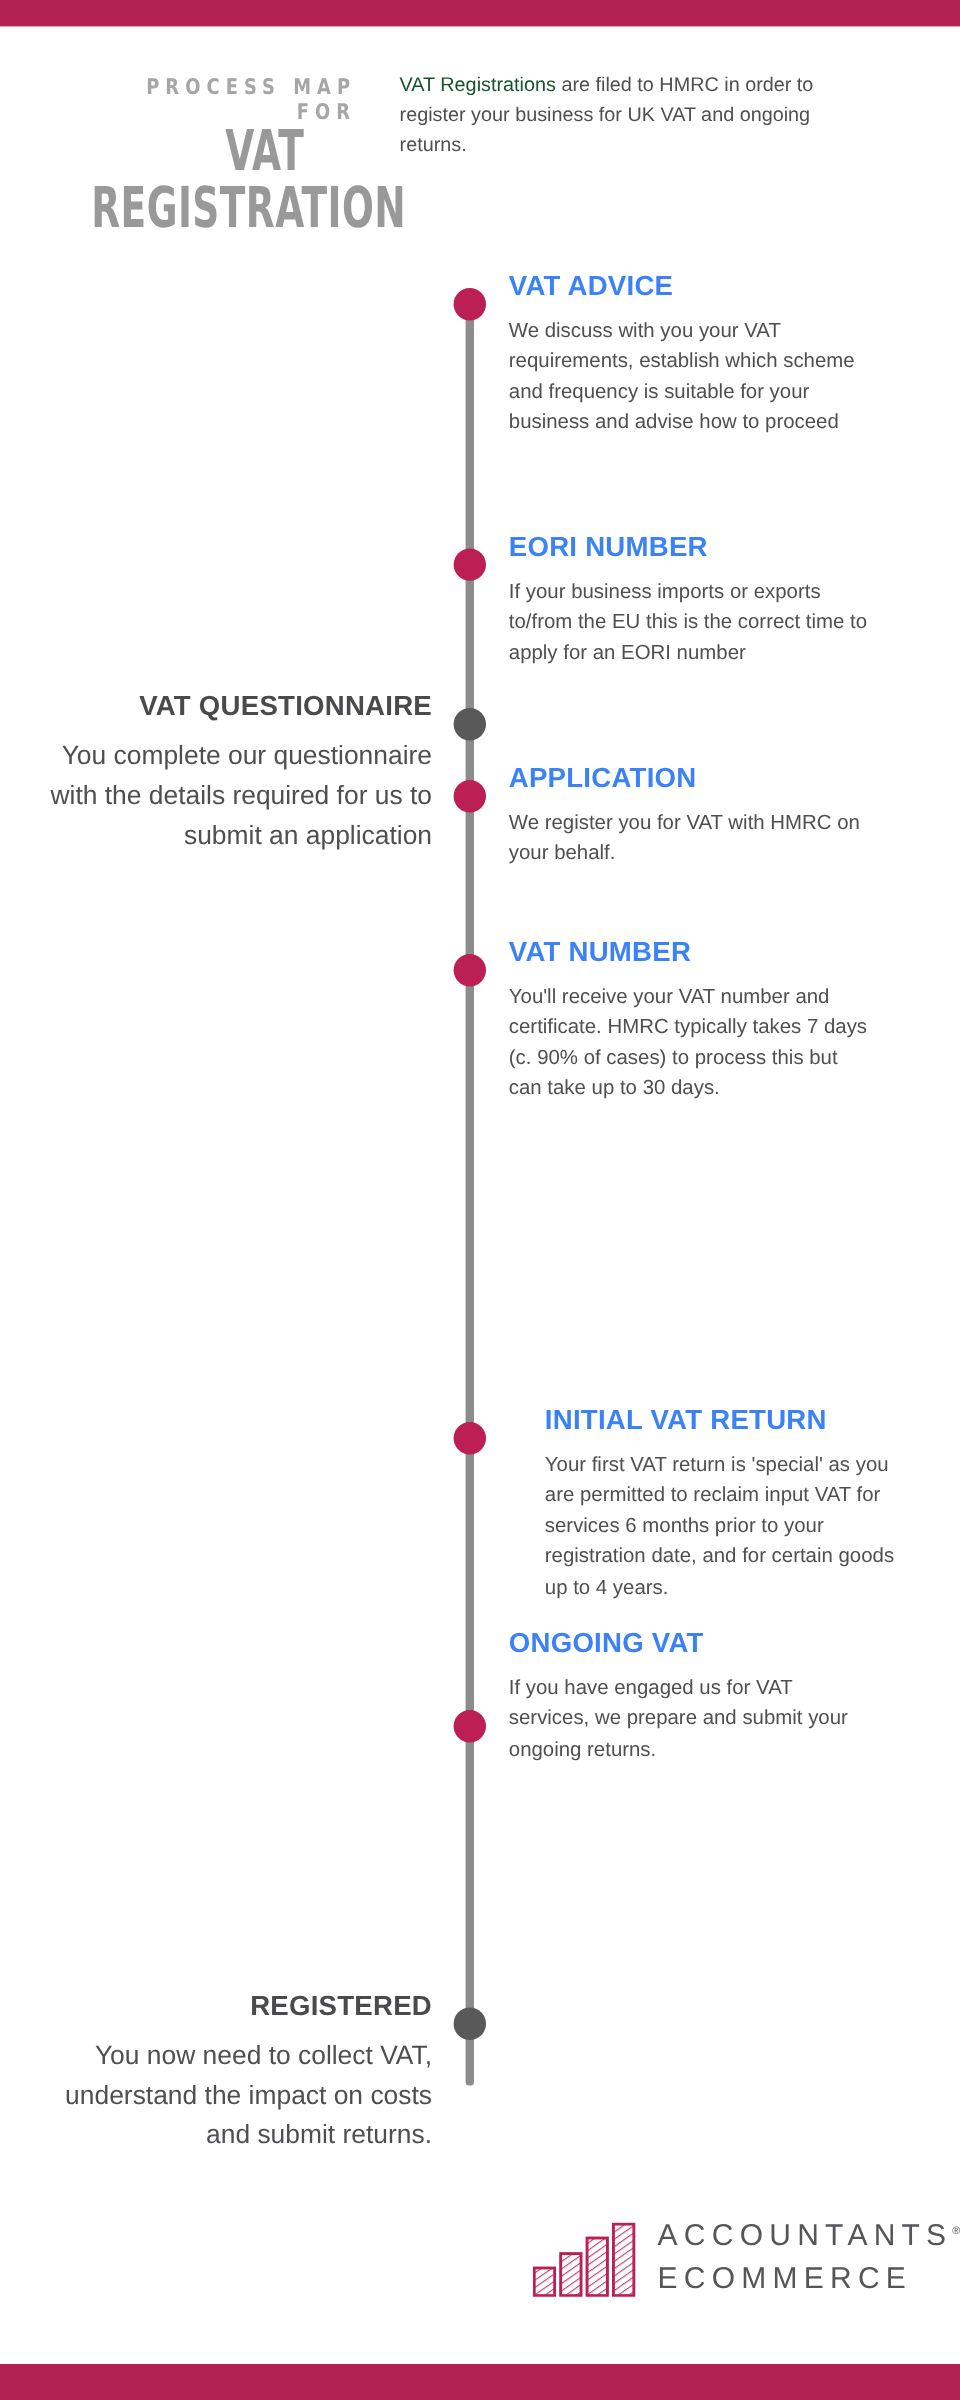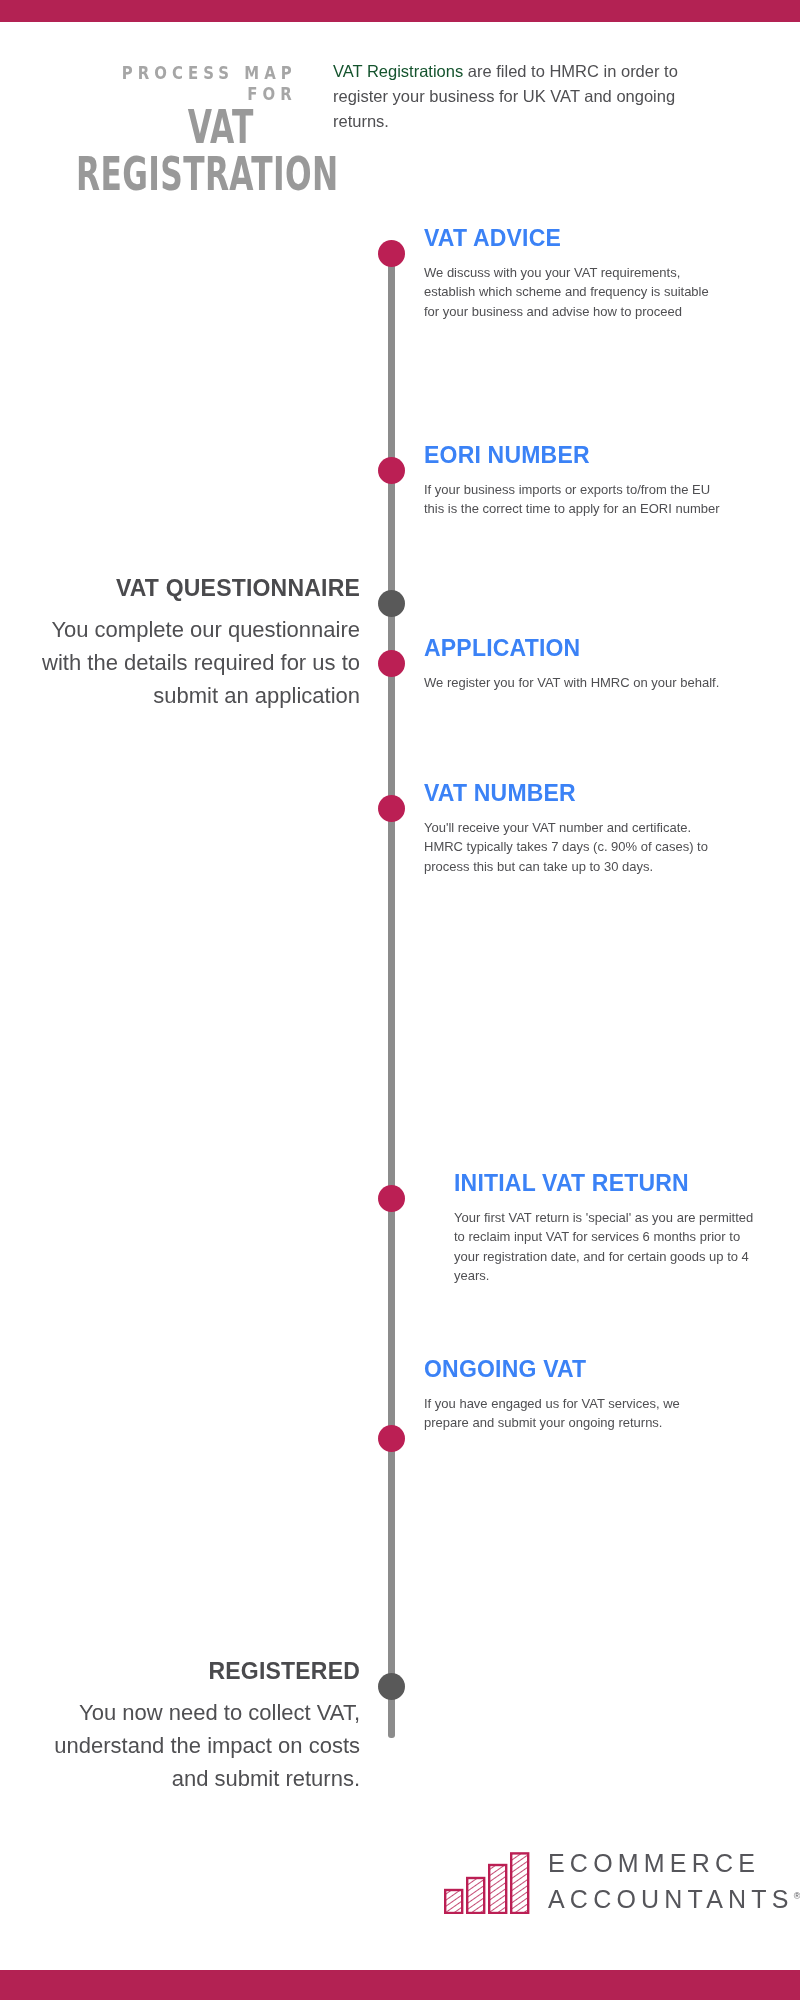--- a/index.html
+++ b/index.html
@@ -77,21 +77,21 @@
   .item-right .h {
     font-size:23px;
     font-weight:700;
     color:#3b82f6;
     letter-spacing:0.2px;
     line-height:1.12;
     white-space:nowrap;
   }
   .item-right .p {
     margin-top:11px;
-    font-size:13px;
+    font-size:17px;
     line-height:1.5;
     color:#4f4f52;
   }
 
   
   .item-left { position:absolute; right:440px; width:340px; text-align:right; }
   .item-left .h {
     font-size:23px;
     font-weight:700;
     color:#4a4a4d;
@@ -195,19 +195,19 @@
             <line x1="0" y1="0" x2="0" y2="5" stroke="#c2426d" stroke-width="1.9"></line>
           </pattern>
         </defs>
         <rect x="1.2" y="38" width="17" height="23" fill="url(#hatch)" stroke="#bb1f54" stroke-width="2.4"></rect>
         <rect x="23.2" y="26" width="17" height="35" fill="url(#hatch)" stroke="#bb1f54" stroke-width="2.4"></rect>
         <rect x="45.2" y="13" width="17" height="48" fill="url(#hatch)" stroke="#bb1f54" stroke-width="2.4"></rect>
         <rect x="67.2" y="1.4" width="17" height="59.6" fill="url(#hatch)" stroke="#bb1f54" stroke-width="2.4"></rect>
       </svg>
     </div>
     <div class="logo-text">
+      <div class="logo-line"><span>ACCOUNTANTS</span><span class="logo-reg">®</span></div>
       <div class="logo-line">ECOMMERCE</div>
-      <div class="logo-line"><span>ACCOUNTANTS</span><span class="logo-reg">®</span></div>
     </div>
   </div>
 
   <div class="bar-bottom"></div>
 </div>
 
 </body></html>

